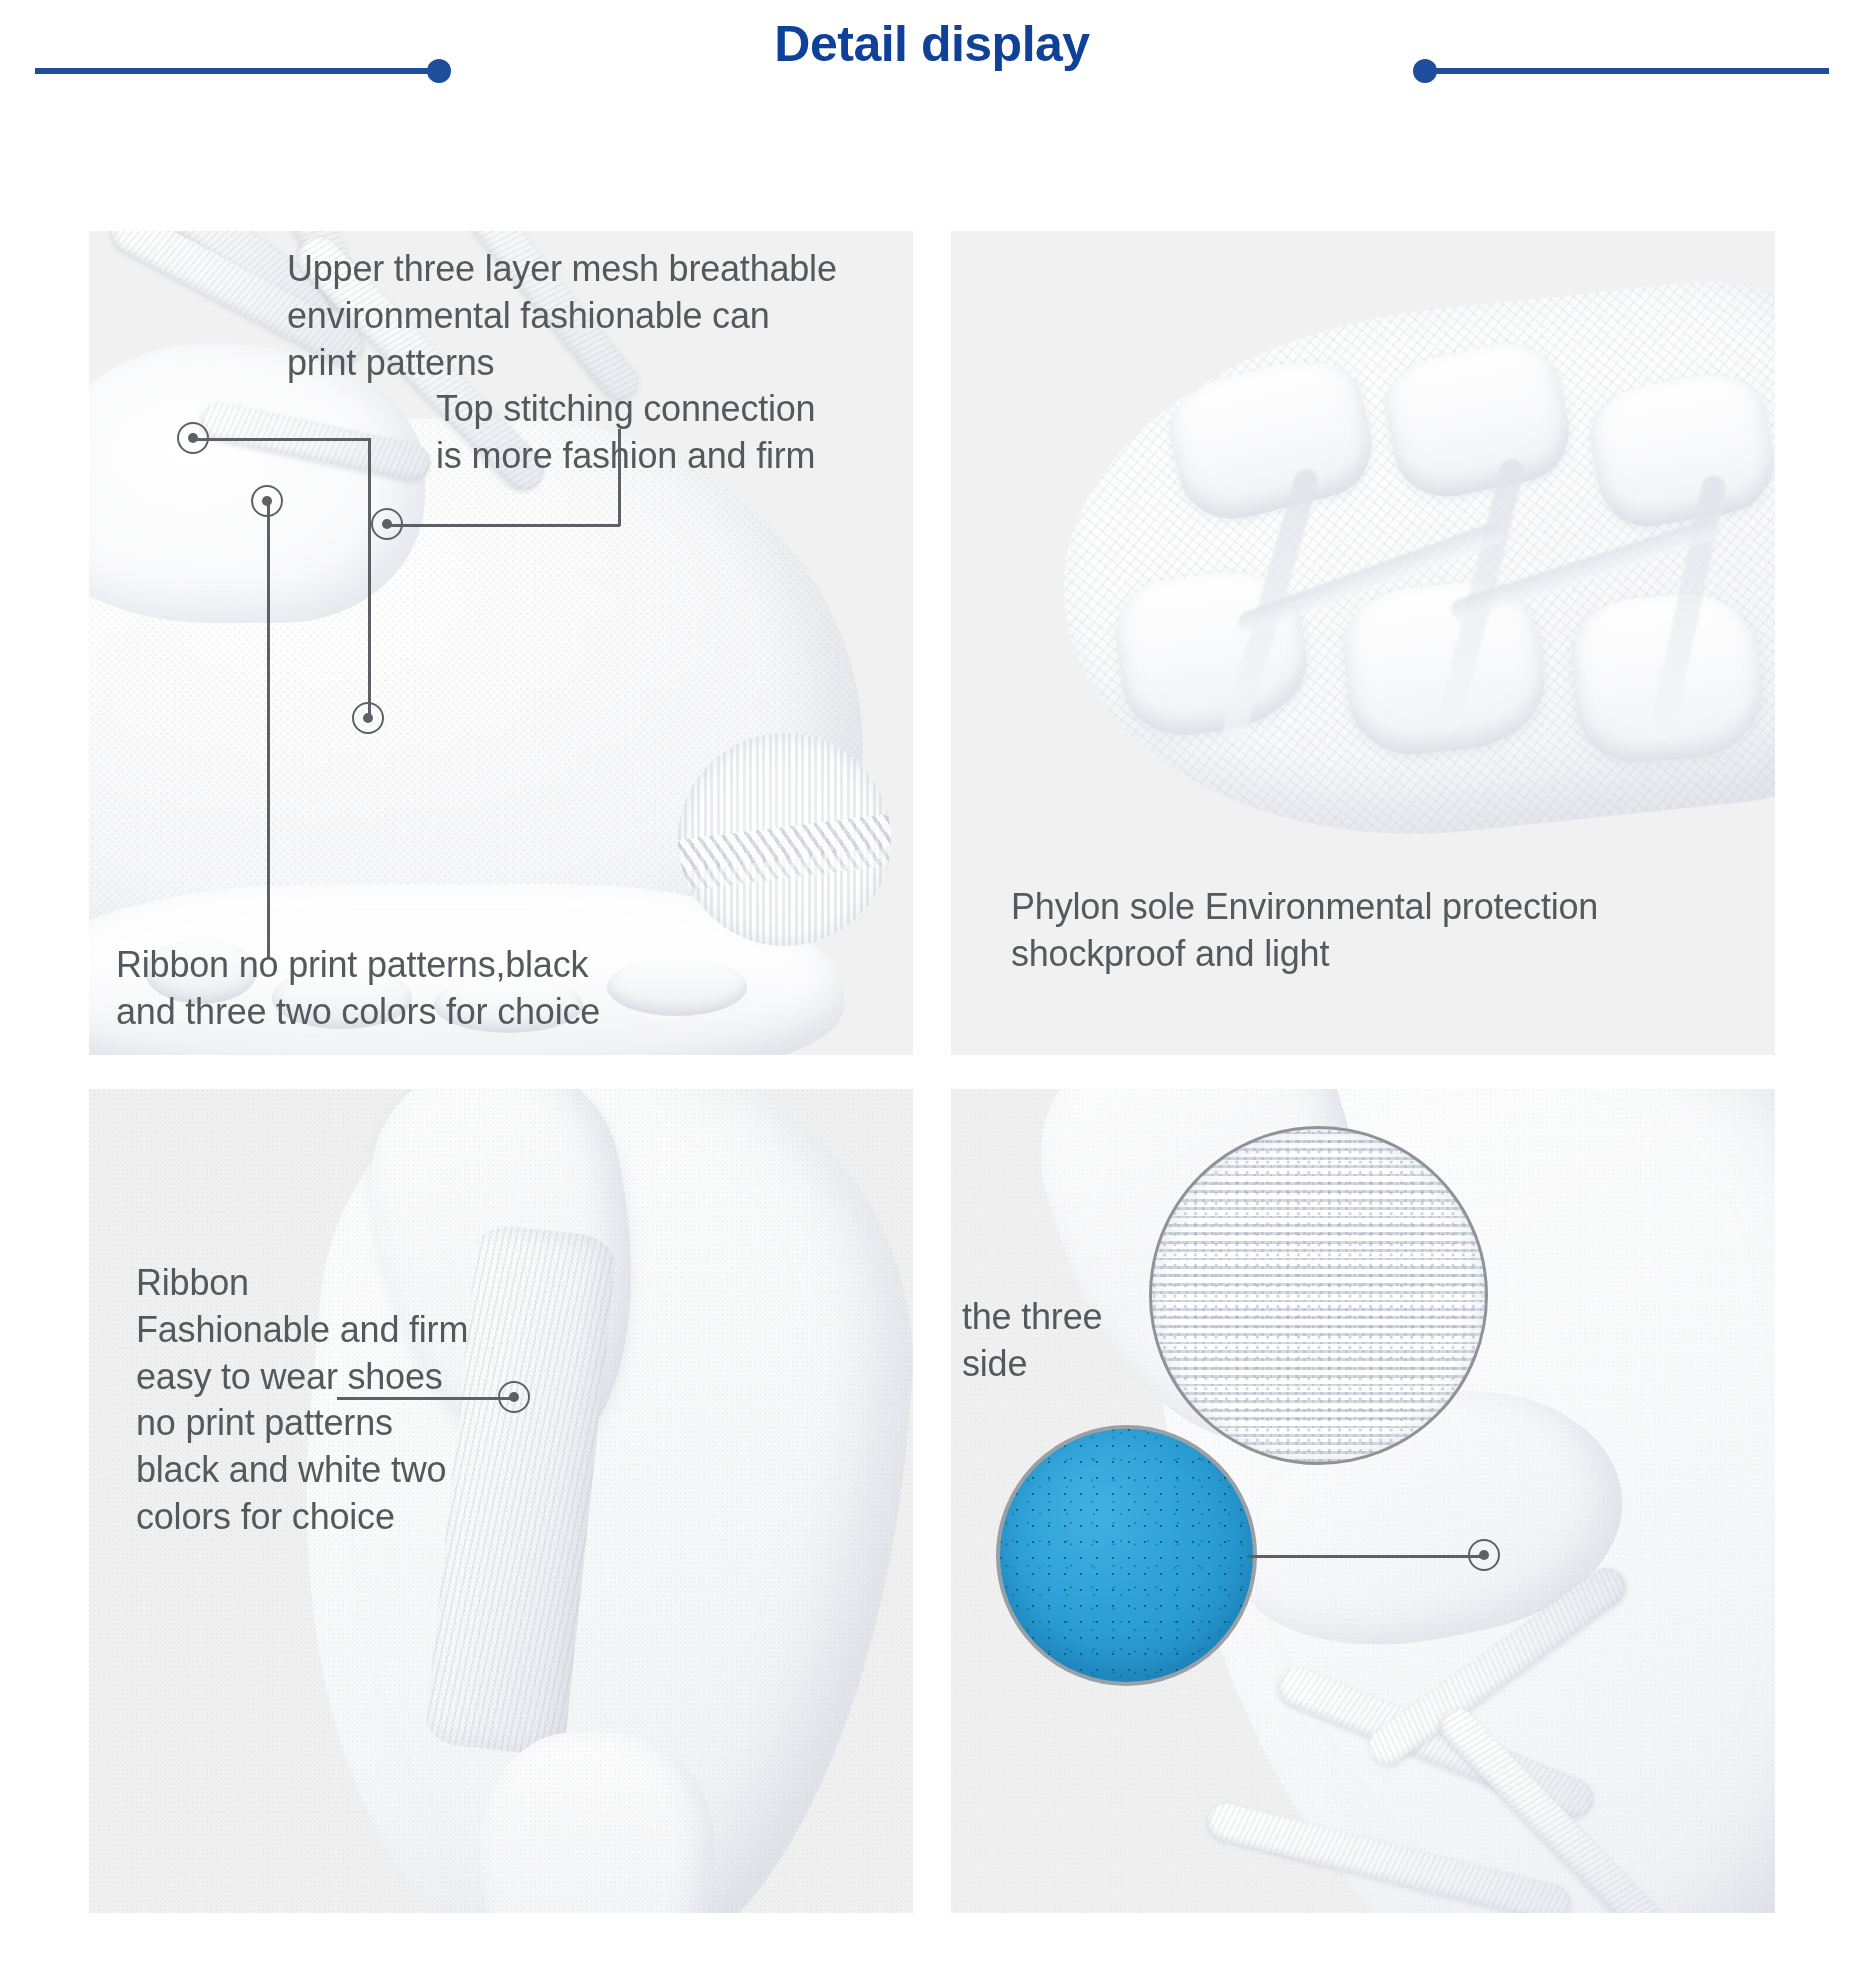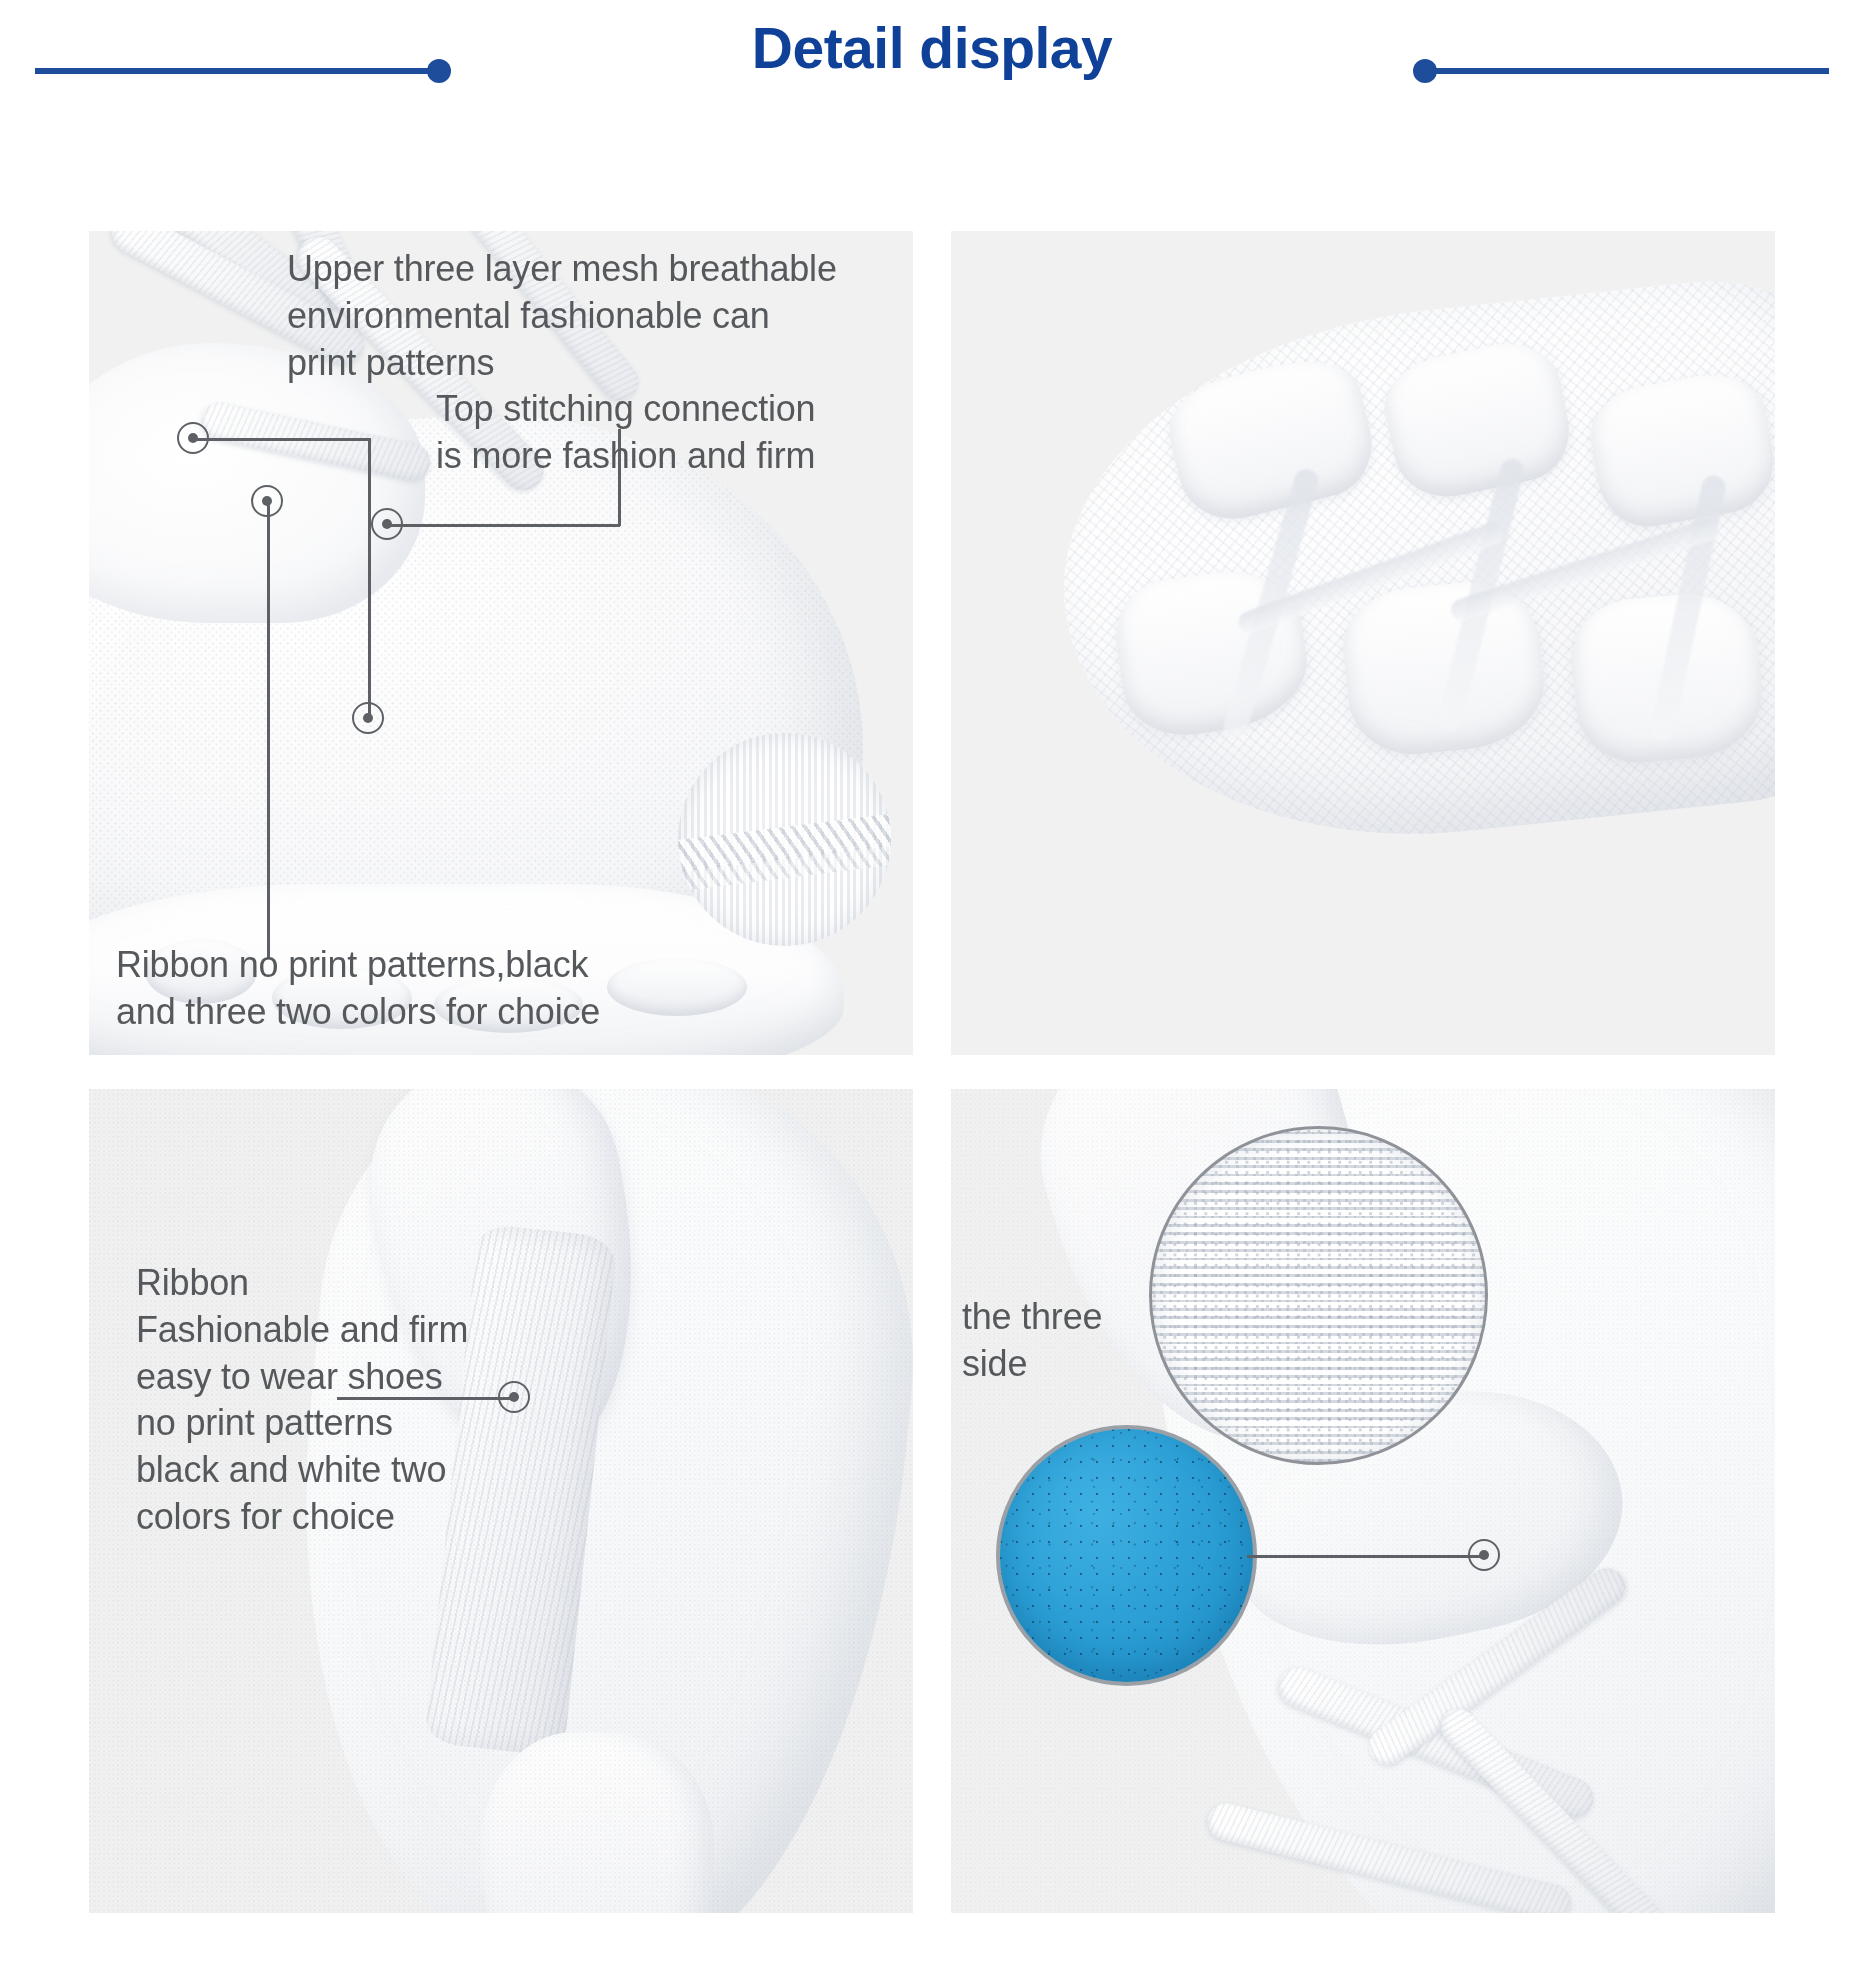--- a/index.html
+++ b/index.html
@@ -24,21 +24,21 @@
   .header {
     position: absolute;
     left: 0; top: 0;
     width: 1864px; height: 140px;
   }
   .header-title {
     position: absolute;
     left: 0; top: 17px;
     width: 1864px;
     text-align: center;
-    font-size: 57px;
+    font-size: 50px;
     font-weight: bold;
     color: #0f4198;
     letter-spacing: -0.5px;
     line-height: 1.1;
     font-family: "Liberation Sans", sans-serif;
   }
   .rule {
     position: absolute;
     top: 68px;
     height: 5.6px;
@@ -454,20 +454,22 @@
            border-radius:34% 40% 40% 34% / 36% 38% 38% 36%; transform:rotate(-5deg);"></div>
 
       <div class="groove" style="left:308px; top:233px; width:24px; height:280px; transform:rotate(16deg);"></div>
       <div class="groove" style="left:518px; top:224px; width:24px; height:280px; transform:rotate(14deg);"></div>
       <div class="groove" style="left:725px; top:242px; width:24px; height:270px; transform:rotate(12deg);"></div>
       <div class="groove" style="left:280px; top:336px; width:280px; height:22.4px; transform:rotate(-20deg);"></div>
       <div class="groove" style="left:494px; top:328px; width:280px; height:22.4px; transform:rotate(-18deg);"></div>
     </div>
   </div>
 
+  <div class="cap cap-p2">Phylon sole   Environmental protection
+shockproof and light</div>
 
   <div class="panel p3">
     <div class="img-layer">
       <div class="p3-shoe"></div>
       <div class="p3-tongue"></div>
       <div class="p3-ribbon">
           <div class="ribbon-weave"></div>
         </div>
       <div class="p3-heelpatch"></div>
       <div class="img-layer mesh-fine" style="opacity:.28;"></div>

